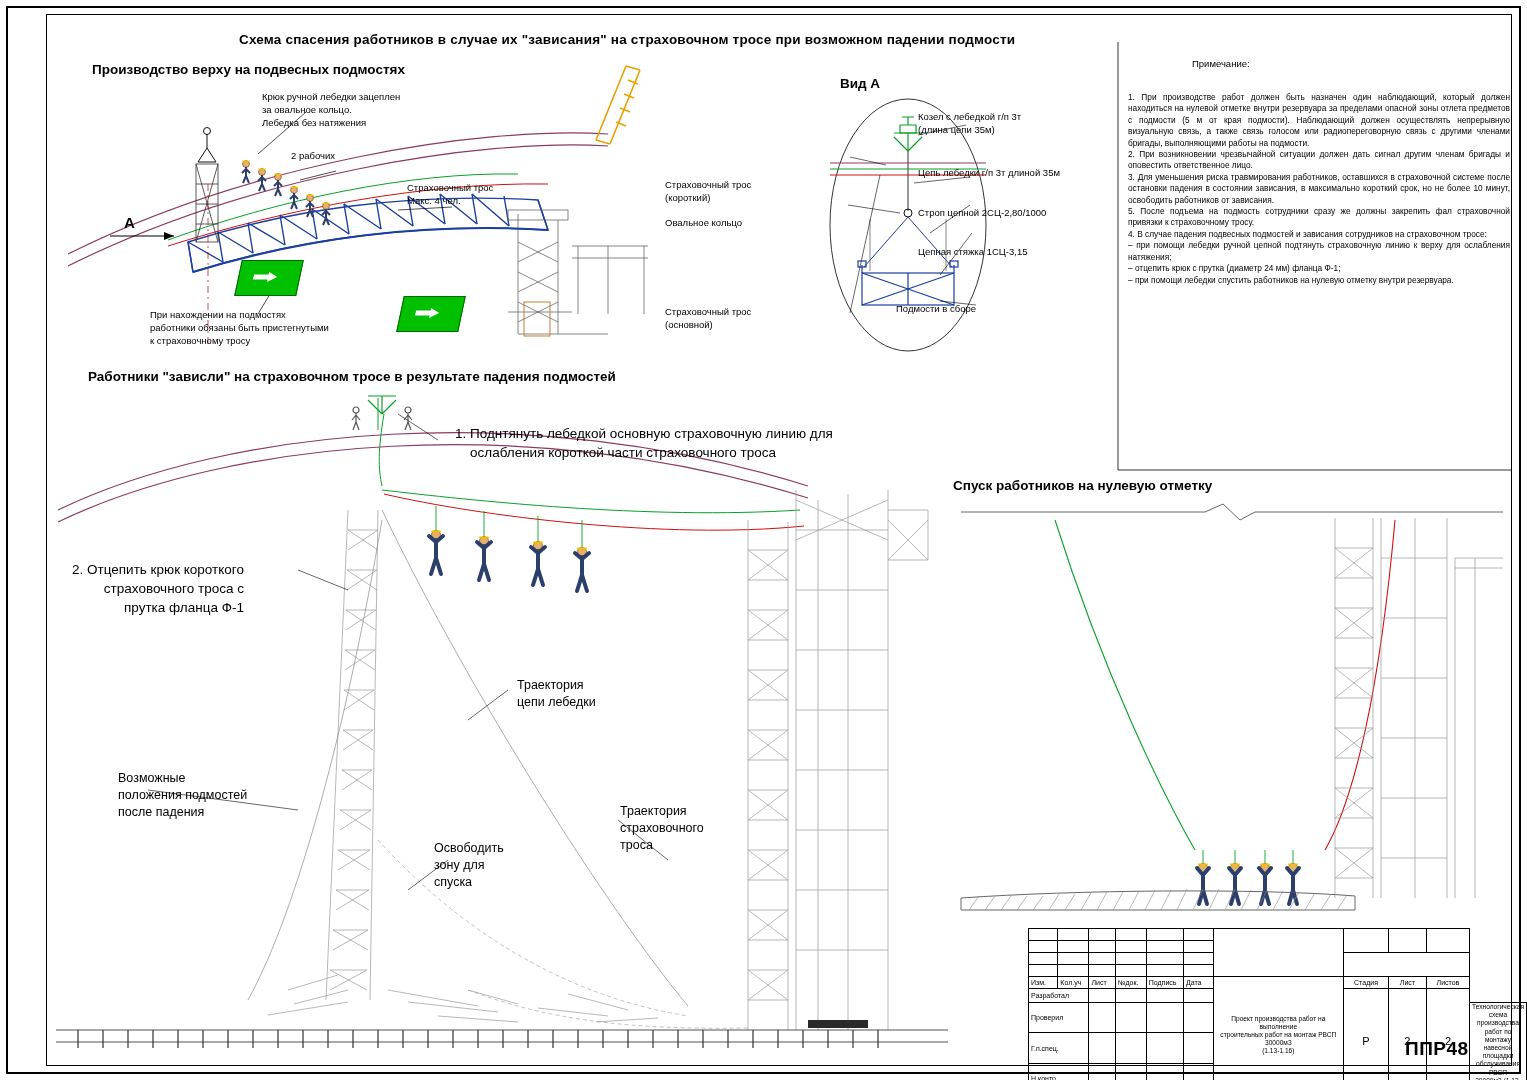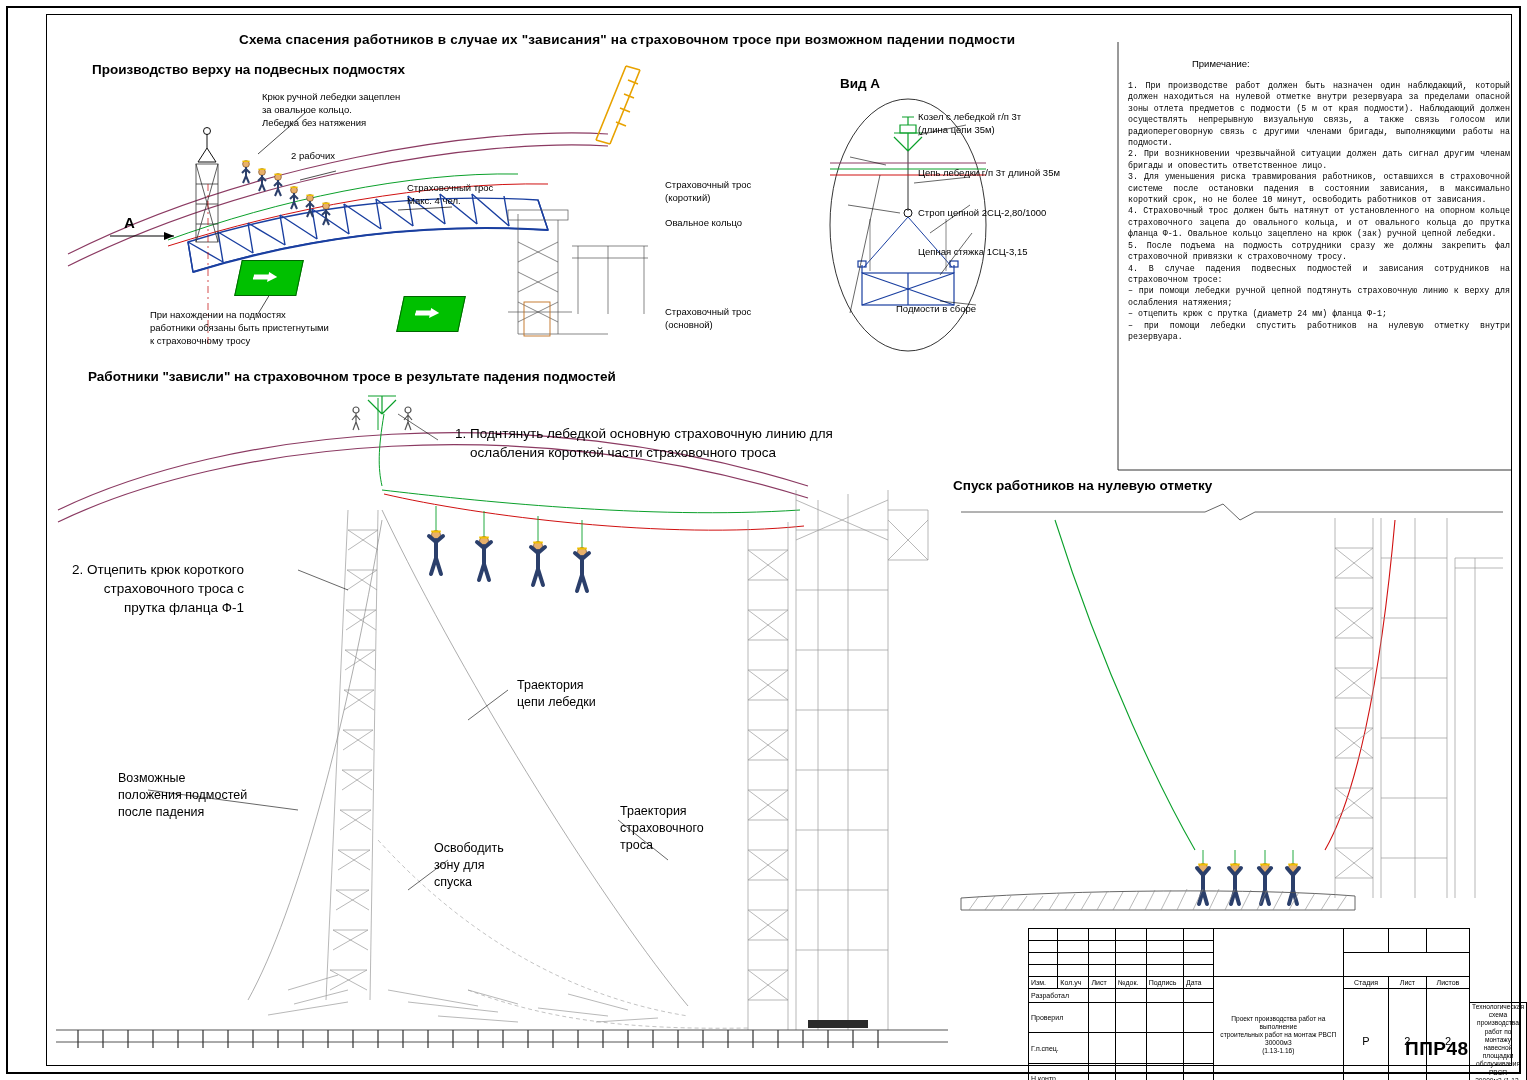--- a/index.html
+++ b/index.html
@@ -8,21 +8,21 @@
   .frame-outer{position:absolute;left:6px;top:6px;width:1515px;height:1068px;border:2px solid #000;box-sizing:border-box;}
   .frame-inner{position:absolute;left:46px;top:14px;width:1466px;height:1052px;border:1px solid #000;box-sizing:border-box;}
   .lbl{position:absolute;white-space:pre;color:#000;}
   .t12{font-size:12.5px;}
   .t13{font-size:13.5px;}
   .t15{font-size:15px;}
   .t9{font-size:9.5px;}
   .bold{font-weight:bold;}
   svg{position:absolute;left:0;top:0;}
   .title-main{letter-spacing:.2px;margin-left:34px;}
-  .note-list{position:absolute;left:1128px;top:80px;width:382px;font-size:8.3px;line-height:11.4px;color:#000;text-align:justify;font-family:Liberation Mono, monospace;}
+  .note-list{position:absolute;left:1128px;top:92px;width:382px;font-size:8.3px;line-height:11.4px;color:#000;text-align:justify;}
   .note-list div{margin-bottom:0px;}
   .stamp{position:absolute;}
   .stamp table{border-collapse:collapse;}
   .stamp td{border:1px solid #000;font-size:7px;padding:0 2px;color:#000;}
   .ppr{font-size:19px;font-weight:bold;letter-spacing:.5px;}
   .arrow-box{position:absolute;width:60px;height:34px;background:#00c000;border:1px solid #060;transform:skewX(-12deg);}
   .arrow-box:after{content:"";position:absolute;left:14px;top:11px;width:24px;height:10px;background:#fff;clip-path:polygon(0 25%,62% 25%,62% 0,100% 50%,62% 100%,62% 75%,0 75%);}
 </style>
 </head>
 <body>
@@ -40,21 +40,20 @@
 
   <div class="lbl t13 bold" style="left:88px;top:369px;">Работники "зависли" на страховочном тросе в результате падения подмостей</div>
 
   <div class="lbl t13 bold" style="left:953px;top:478px;">Спуск работников на нулевую отметку</div>
 
   <div class="lbl t9" style="left:1192px;top:58px;">Примечание:</div>
   <div class="note-list">
     <div>1. При производстве работ должен быть назначен один наблюдающий, который должен находиться на нулевой отметке внутри резервуара за пределами опасной зоны отлета предметов с подмости (5 м от края подмости). Наблюдающий должен осуществлять непрерывную визуальную связь, а также связь голосом или радиопереговорную связь с другими членами бригады, выполняющими работы на подмости.</div>
     <div>2. При возникновении чрезвычайной ситуации должен дать сигнал другим членам бригады и оповестить ответственное лицо.</div>
     <div>3. Для уменьшения риска травмирования работников, оставшихся в страховочной системе после остановки падения в состоянии зависания, в максимально короткий срок, но не более 10 минут, освободить работников от зависания.</div>
-    <div>4. Страховочный трос должен быть натянут от установленного на опорном кольце страховочного зацепа до овального кольца, и от овального кольца до прутка фланца Ф-1. Овальное кольцо зацеплено на крюк (зак) ручной цепной лебедки.</div>
     <div>5. После подъема на подмость сотрудники сразу же должны закрепить фал страховочной привязки к страховочному тросу.</div>
     <div>4. В случае падения подвесных подмостей и зависания сотрудников на страховочном тросе:</div>
     <div>   – при помощи лебедки ручной цепной подтянуть страховочную линию к верху для ослабления натяжения;</div>
     <div>   – отцепить крюк с прутка (диаметр 24 мм) фланца Ф-1;</div>
     <div>   – при помощи лебедки спустить работников на нулевую отметку внутри резервуара.</div>
   </div>
   <svg width="1527" height="1080" style="pointer-events:none;">
     <line x1="1118" y1="42" x2="1118" y2="470" stroke="#000" stroke-width="0.8"></line>
     <line x1="1118" y1="470" x2="1512" y2="470" stroke="#000" stroke-width="0.8"></line>
   </svg>

